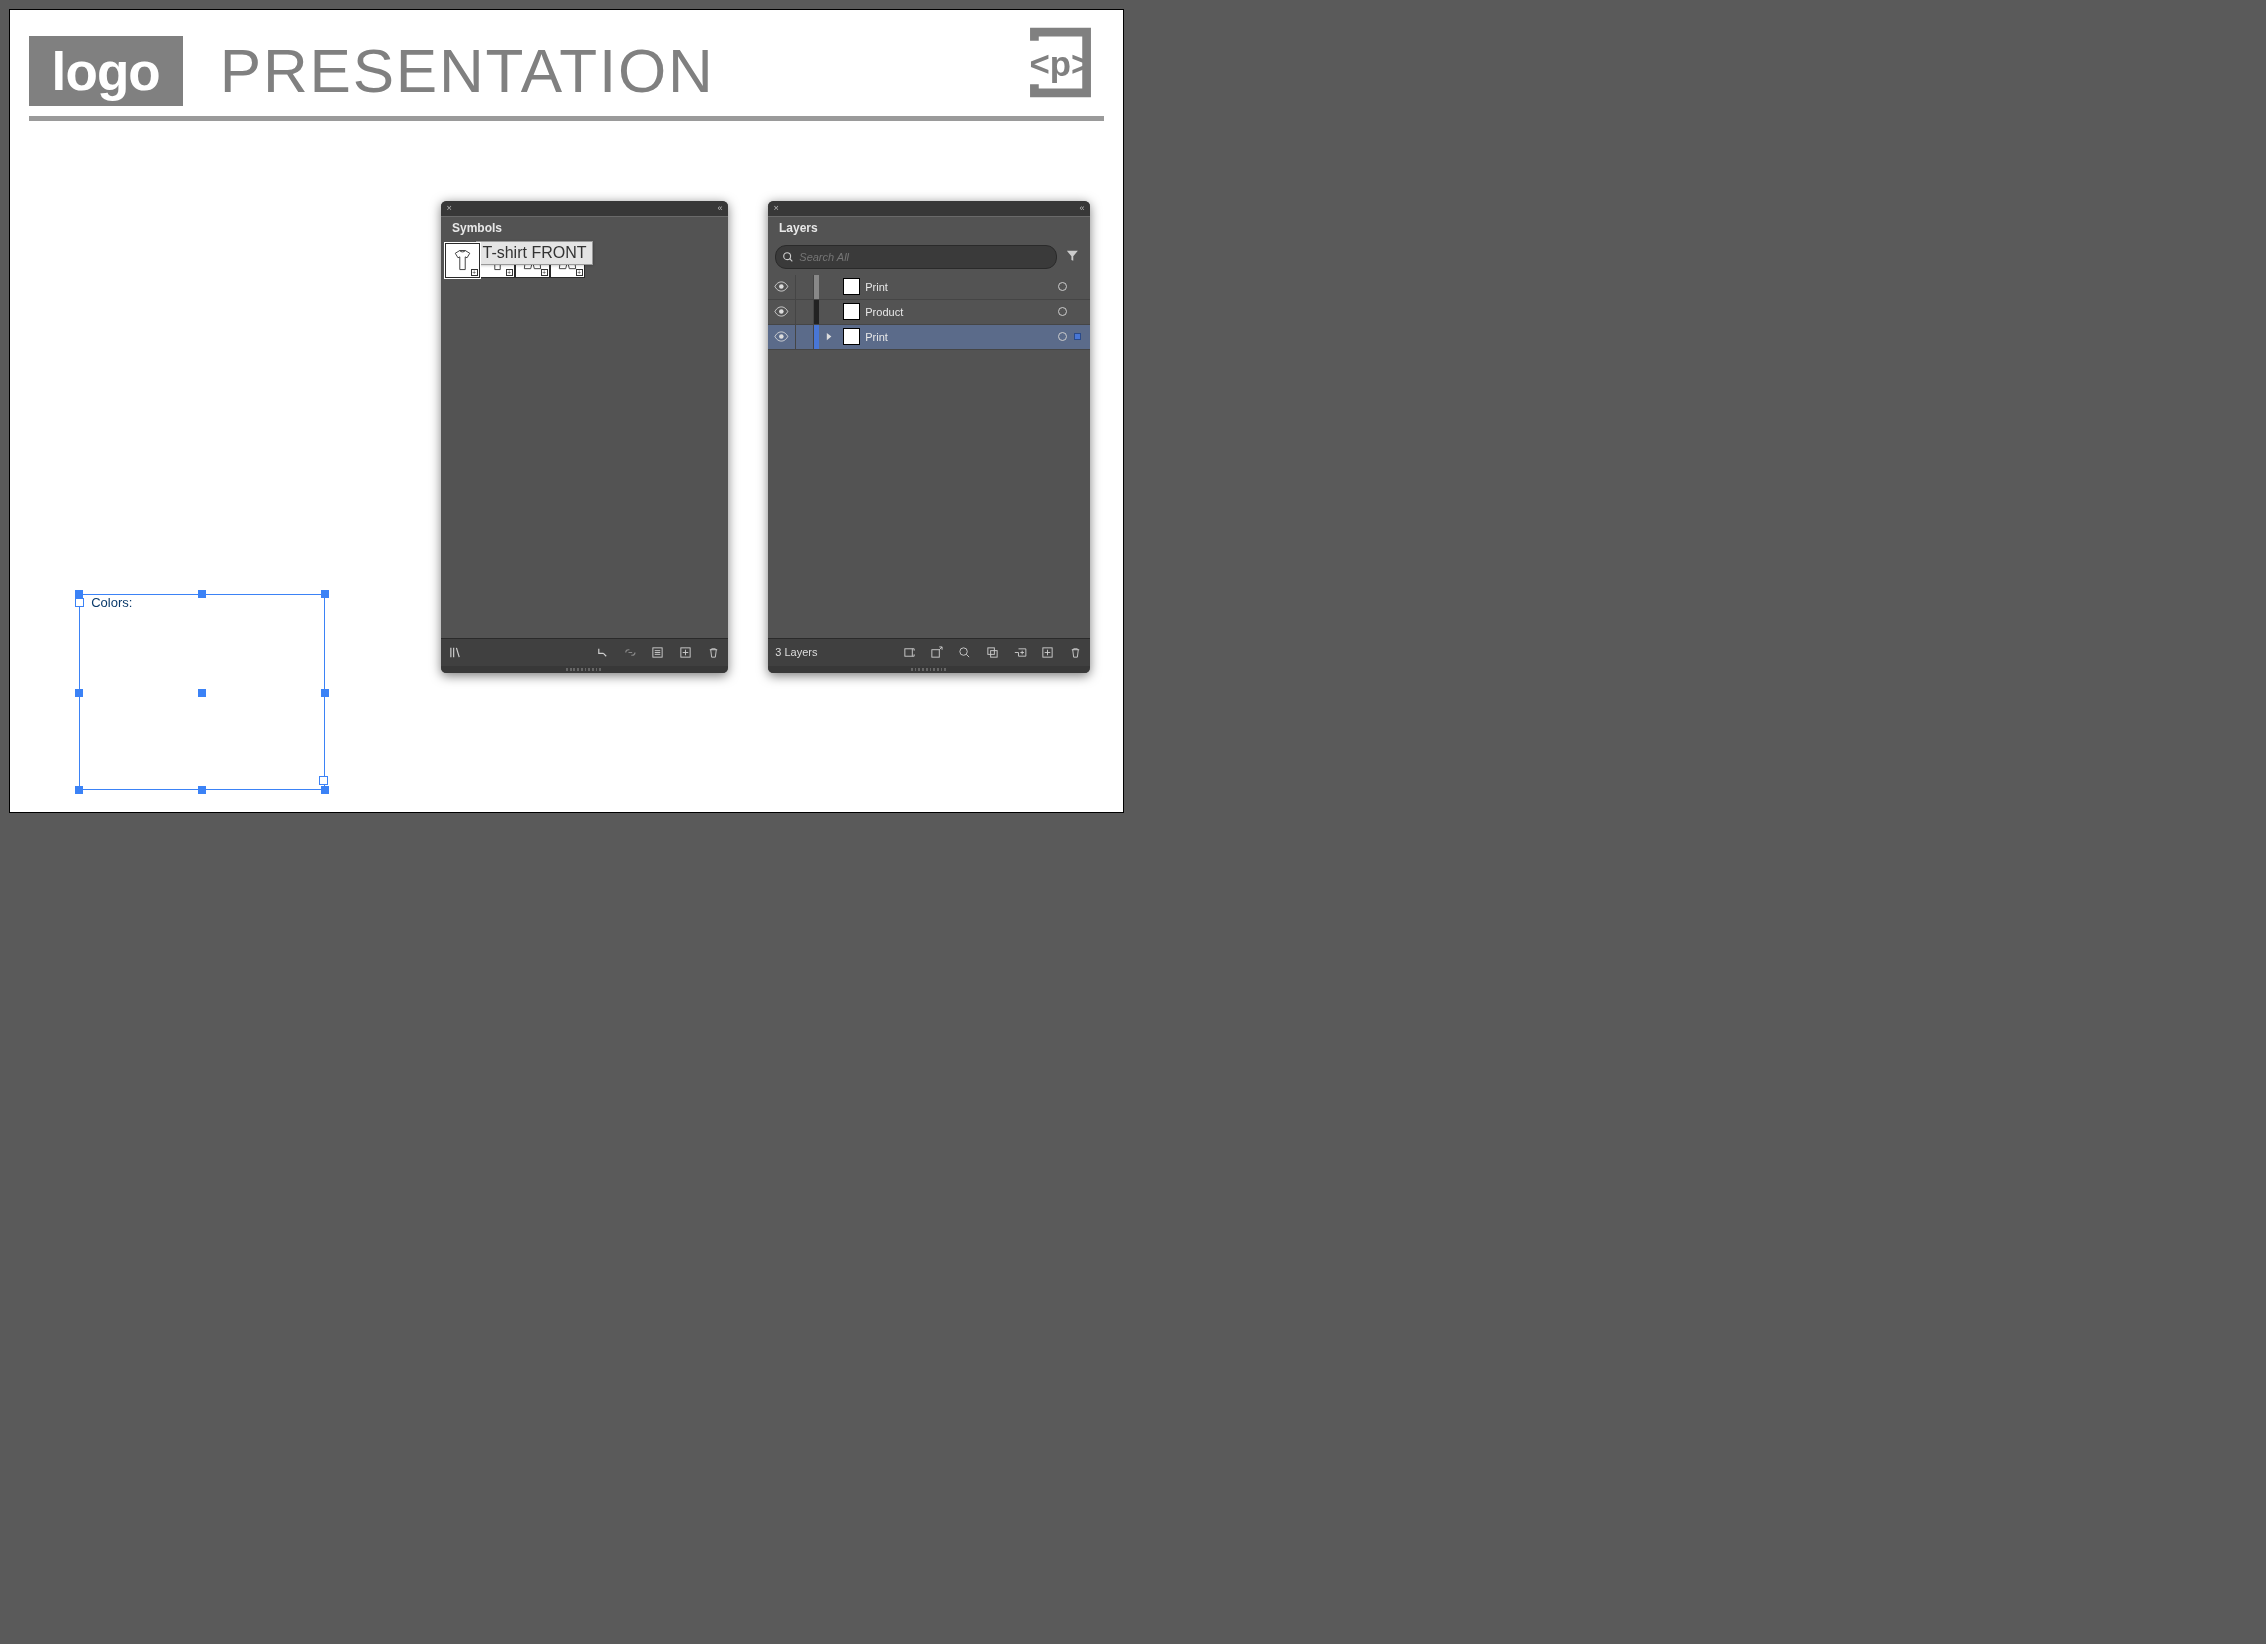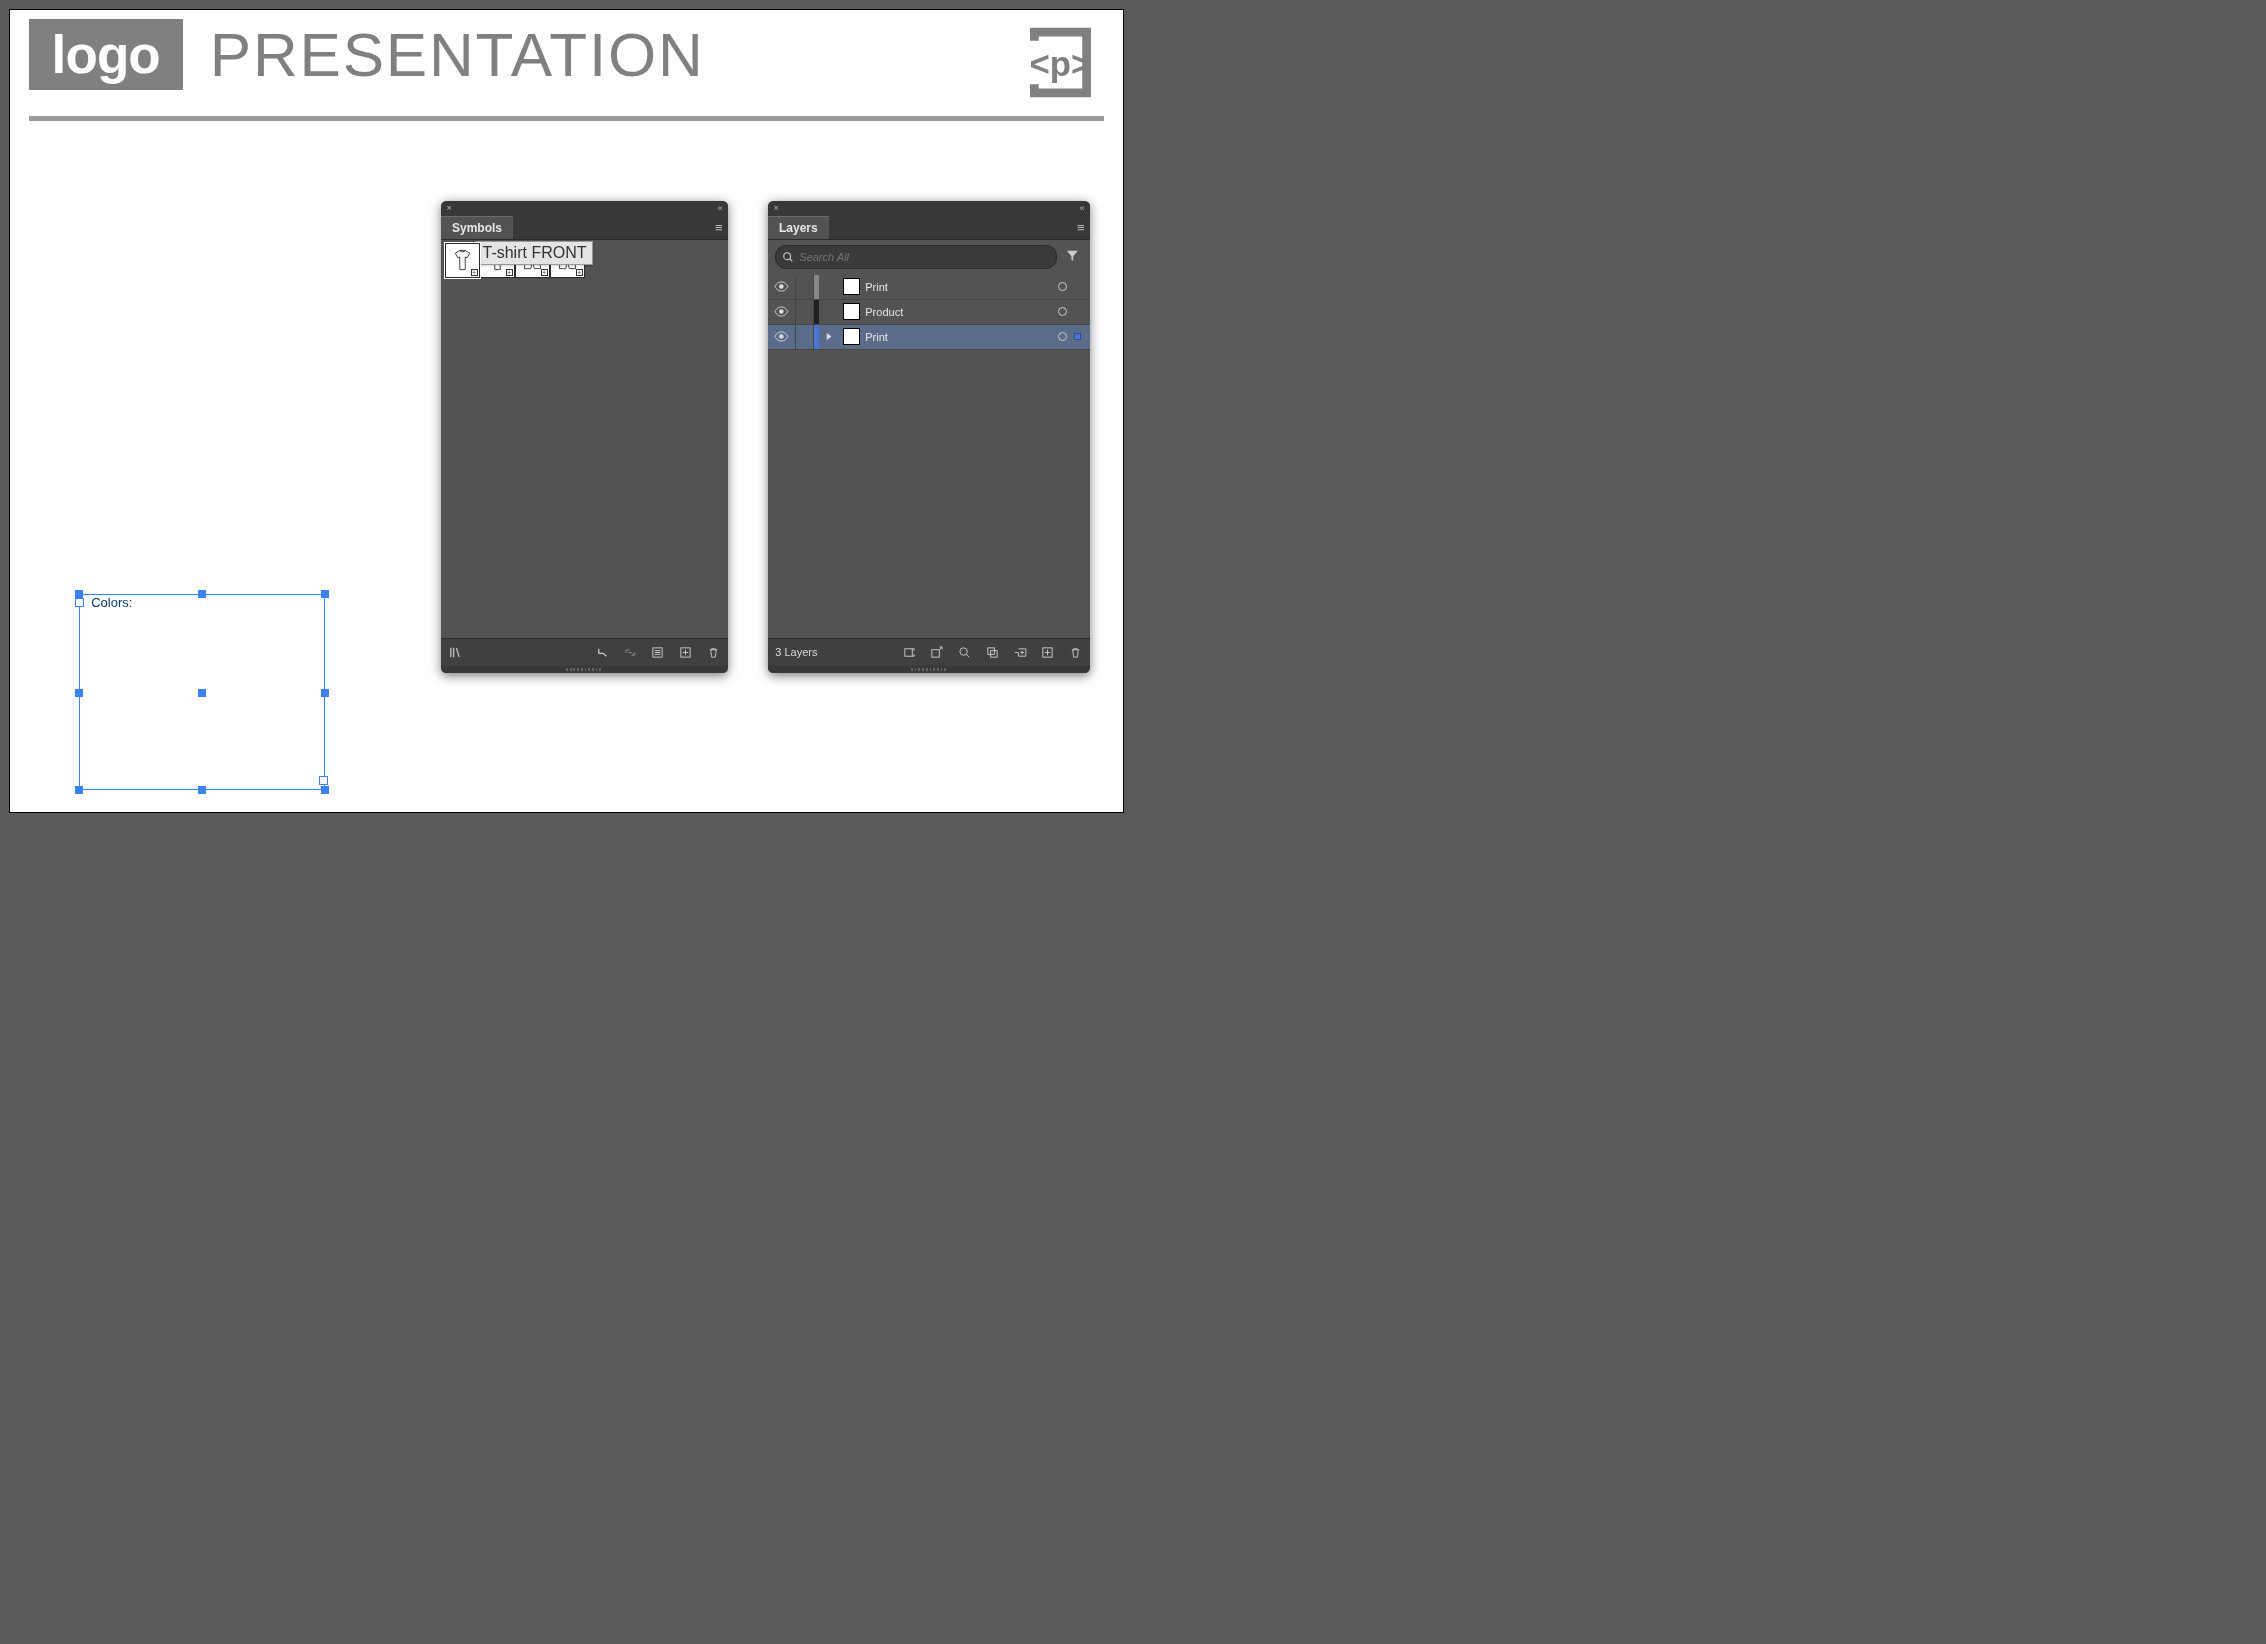--- a/index.html
+++ b/index.html
@@ -16,23 +16,23 @@
       top: 9.2px;
       left: 9.2px;
       right: 9.2px;
       bottom: 9.2px;
       background: #fff;
       border: 0.9px solid #000;
     }
     
     .header {
       display: flex;
-      align-items: flex-start;
+      align-items: flex-end;
       padding: 9.2px 18.4px 0 18.4px;
-      gap: 27px;
+      gap: 37px;
     }
     .logo-box {
       background: #808080;
       color: #fff;
       font-size: 53px;
       font-weight: 600;
       padding: 4.6px 23px;
       letter-spacing: -0.9px;
     }
     .title {
@@ -95,20 +95,21 @@
       padding: 0 5.5px;
       font-size: 9.2px;
       color: #bbb;
     }
     .panel .tabbar {
       height: 24px;
       background: #383838;
       display: flex;
       align-items: stretch;
       border-bottom: 0.9px solid #2a2a2a;
+      flex-direction: column;
     }
     .panel .tab {
       background: #535353;
       color: #e8e8e8;
       font-size: 12px;
       font-weight: 600;
       padding: 4.6px 11px;
       border-top: 0.9px solid #6a6a6a;
     }
     .panel .tabbar .menu-icon {

